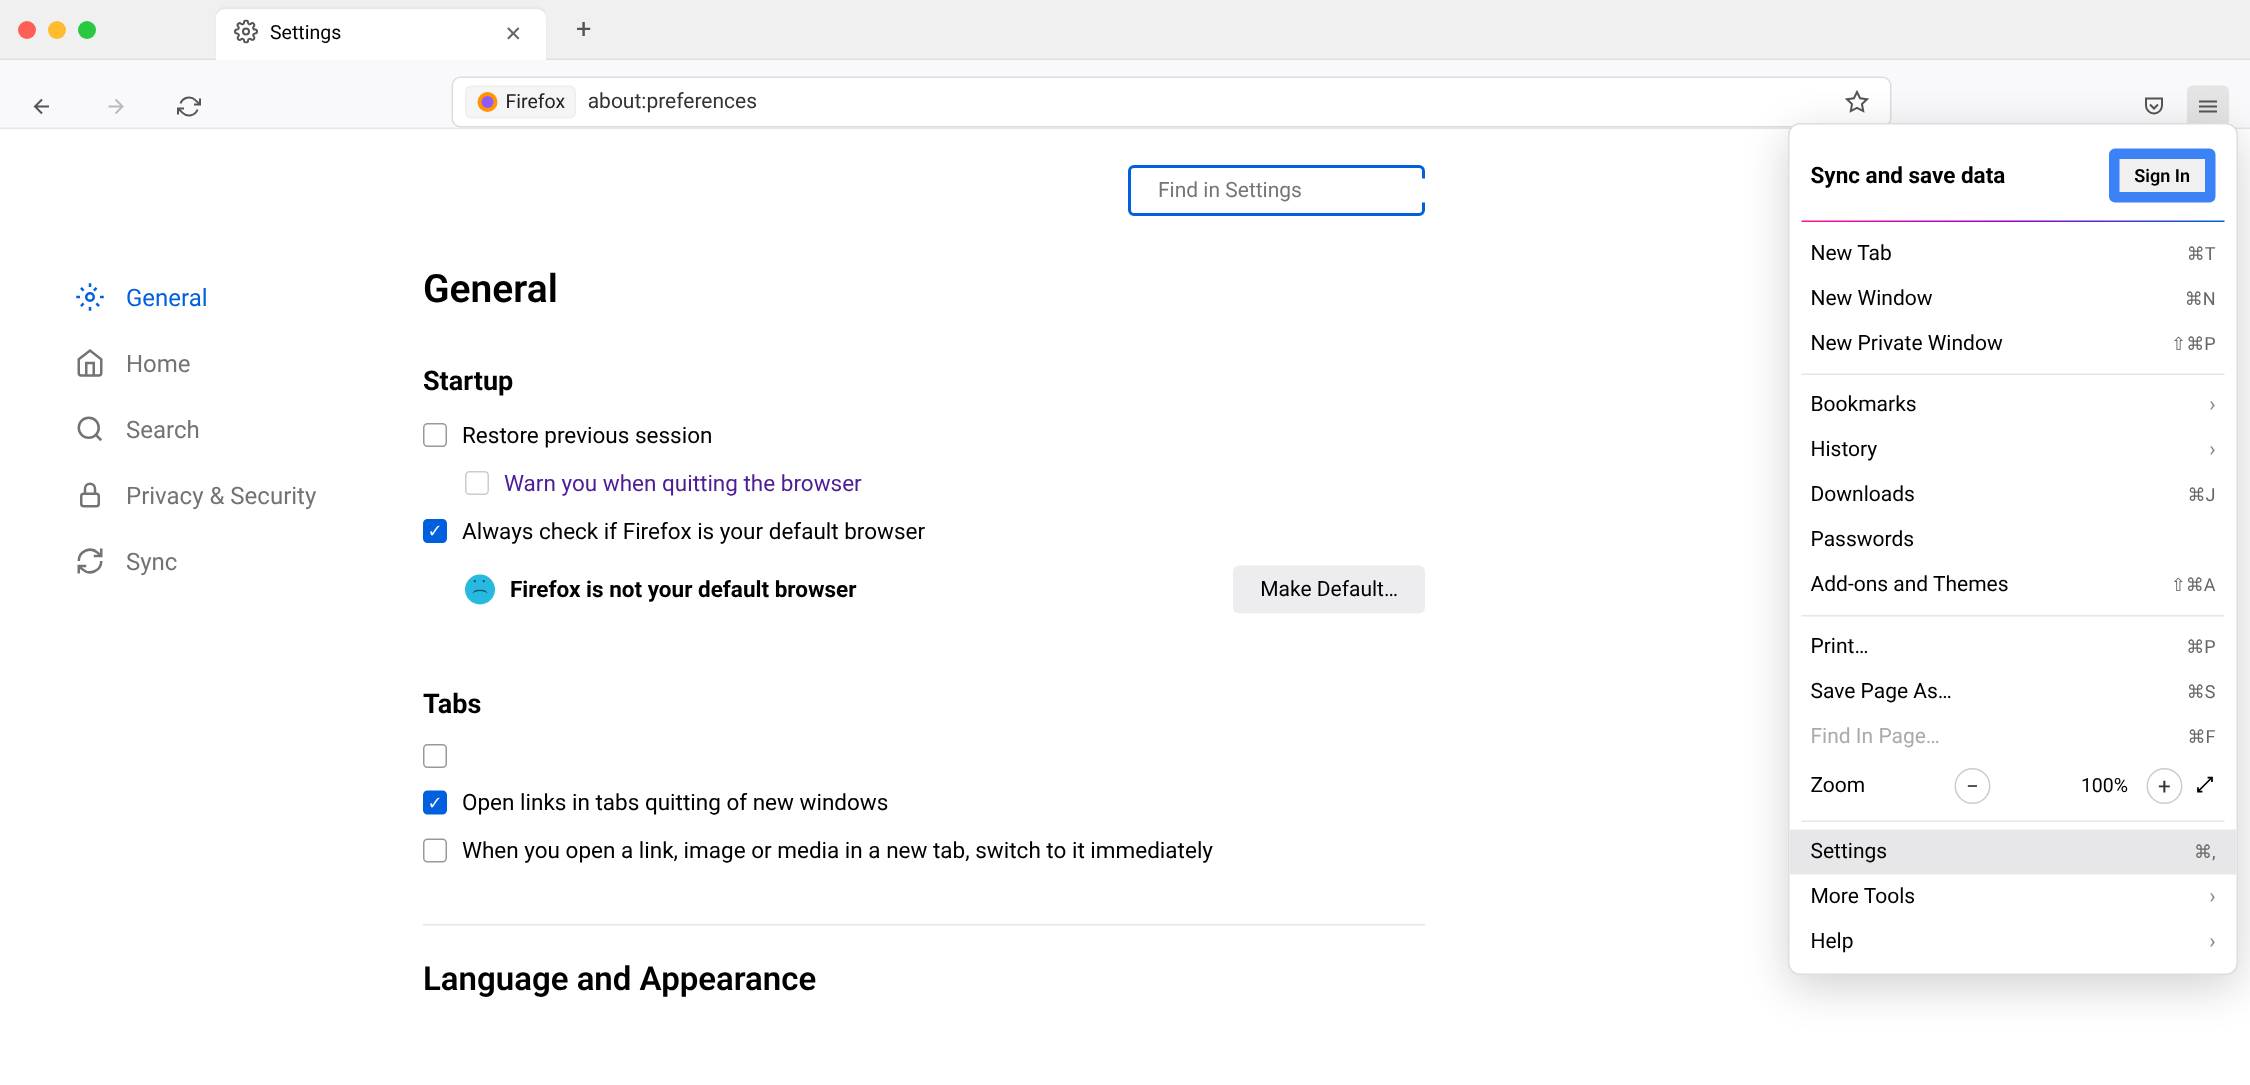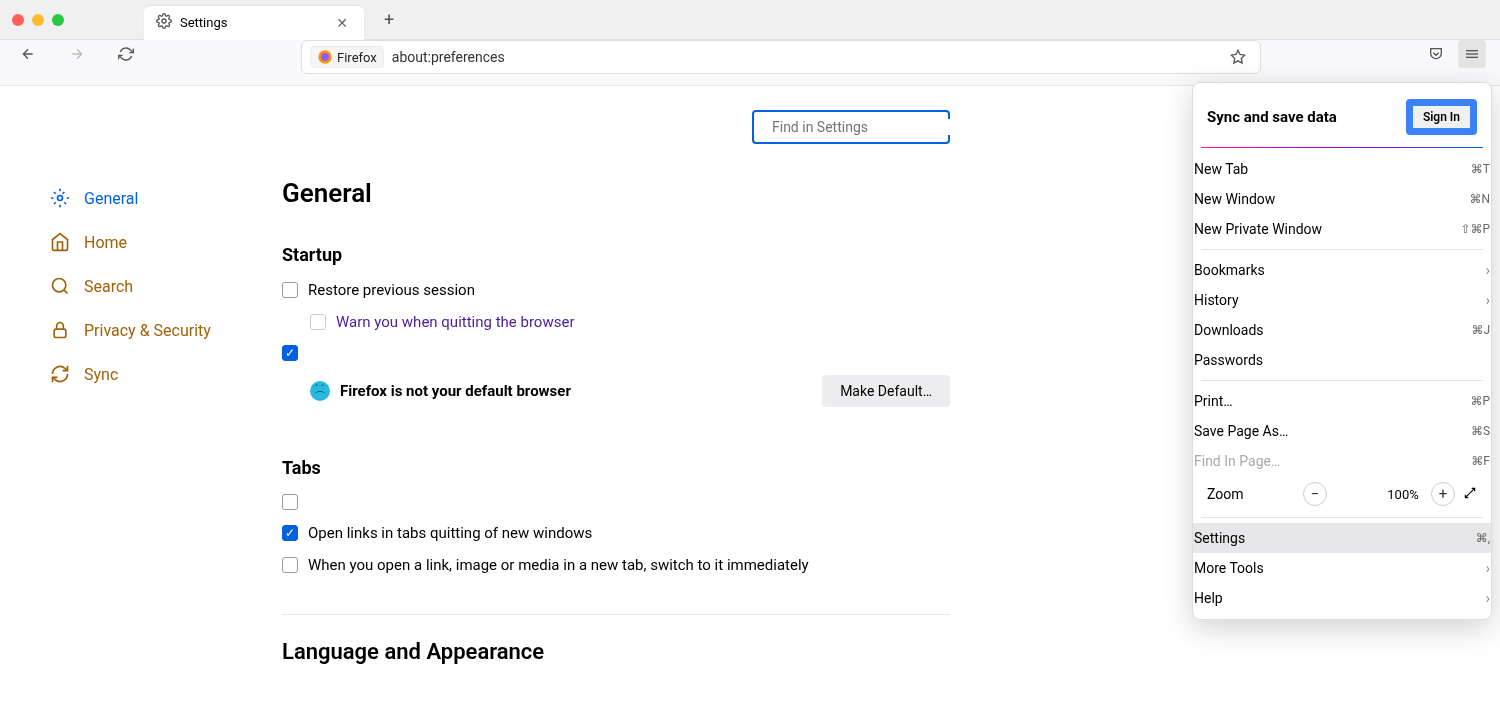--- a/index.html
+++ b/index.html
@@ -12,36 +12,36 @@
 .tl-red { background: #ff5f57; }
 .tl-yellow { background: #febc2e; }
 .tl-green { background: #28c840; }
 .tab { background: #fff; border-radius: 6px 6px 0 0; height: 34px; margin-top: 6px; padding: 0 12px; display: flex; align-items: center; gap: 8px; min-width: 220px; box-shadow: 0 -1px 2px rgba(0,0,0,0.05); }
 .tab-icon svg { width: 16px; height: 16px; }
 .tab-title { font-size: 13px; flex: 1; }
 .tab-close { color: #666; font-size: 14px; cursor: pointer; padding: 2px 4px; }
 .new-tab { margin-left: 12px; color: #555; font-size: 18px; cursor: pointer; padding: 4px 8px; }
 
 
-.toolbar { height: 46px; background: #f9f9fb; display: flex; align-items: flex-start; padding: 0 14px; border-bottom: 1px solid #e5e5e5; gap: 21px; }
+.toolbar { height: 46px; background: #f9f9fb; display: flex; align-items: flex-end; padding: 0 14px; border-bottom: 1px solid #e5e5e5; gap: 21px; }
 .tb-icon { width: 28px; height: 28px; display: flex; align-items: center; justify-content: center; border-radius: 4px; cursor: pointer; color: #555; }
 .tb-icon svg { width: 16px; height: 16px; }
 .nav-disabled { color: #bbb; }
 .urlbar { flex: 1; margin: 0 140px 0 140px; background: #fff; border: 1px solid #ddd; border-radius: 6px; height: 34px; display: flex; align-items: center; padding: 0 8px; gap: 8px; }
 .urlbar-shield { display: flex; align-items: center; gap: 4px; padding: 2px 6px; background: #f5f5f5; border-radius: 4px; border: 1px solid #eee; }
 .urlbar-shield svg { width: 16px; height: 16px; }
 .urlbar-shield-text { font-size: 13px; color: #222; }
 .url-text { font-size: 14px; color: #333; flex: 1; }
 .tb-right { display: flex; gap: 8px; align-items: center; }
 .hamburger-active { background: #e4e4e4; }
 
 
 .content { display: flex; height: calc(100% - 86px); }
 .sidebar { width: 270px; padding: 90px 20px 0 44px; }
-.sidebar-item { display: flex; align-items: center; gap: 14px; padding: 12px 6px; font-size: 16px; color: #a16207; cursor: pointer; border-radius: 4px; }
+.sidebar-item { display: flex; align-items: center; gap: 14px; padding: 12px 6px; font-size: 16px; color: #737373; cursor: pointer; border-radius: 4px; }
 .sidebar-item.active { color: #0060df; }
 .sidebar-item svg { width: 20px; height: 20px; flex-shrink: 0; }
 
 .main { flex: 1; padding: 24px 60px 0 12px; max-width: 740px; }
 .search-row { display: flex; justify-content: flex-end; margin-bottom: 34px; }
 .search-box { width: 198px; border: 2px solid #0060df; border-radius: 4px; height: 34px; display: flex; align-items: center; padding: 0 10px; gap: 8px; }
 .search-box svg { width: 14px; height: 14px; color: #666; }
 .search-box input { border: none; outline: none; font-size: 14px; flex: 1; }
 h1 { font-size: 26px; font-weight: 600; margin-bottom: 36px; }
 h2 { font-size: 18px; font-weight: 700; margin-bottom: 16px; margin-top: 8px; }
@@ -59,21 +59,21 @@
 .make-default-btn { background: #ededf0; border: none; padding: 8px 18px; font-size: 14px; border-radius: 4px; cursor: pointer; margin-left: auto; }
 .section-divider { border-top:1px solid #e5e5e5; margin-top:40px; padding-top:24px;}
 .section-title-large { font-size: 22px; font-weight: 600; }
 
 
 .menu-panel { position: absolute; top: 82px; right: 8px; width: 300px; background: #fff; border: 1px solid #ddd; border-radius: 8px; box-shadow: 0 8px 30px rgba(0,0,0,0.18); padding: 6px 0; }
 .menu-header { display: flex; align-items: center; padding: 10px 14px 12px; }
 .menu-header-title { font-size: 15px; font-weight: 700; flex: 1; }
 .sign-in-btn { background: #f0f0f0; border: 7px solid #3b82f6; border-radius: 4px; padding: 4px 10px; font-size: 12px; font-weight: 600; cursor: pointer; }
 .menu-divider-grad { height: 1px; background: linear-gradient(90deg, #ff1493, #9400d3, #0060df); margin: 0 8px 6px; }
-.menu-item { display: flex; align-items: center; padding: 7px 1px; font-size: 14px; cursor: pointer; }
+.menu-item { display: flex; align-items: center; padding: 7px 14px; font-size: 14px; cursor: pointer; }
 .menu-item.highlighted { background: #e7e7e9; }
 .menu-item-label { flex: 1; }
 .menu-item-shortcut { color: #666; font-size: 12px; }
 .menu-item-chevron { color: #888; }
 .menu-sep { height: 1px; background: #e5e5e5; margin: 5px 8px; }
 .menu-disabled { color: #aaa; }
 .zoom-row { display: flex; align-items: center; padding: 6px 14px; gap: 8px; }
 .zoom-label { flex:1; font-size:14px; }
 .zoom-btn { width:24px; height:24px; border:1px solid #ccc; border-radius:50%; background:#fff; display:flex; align-items:center; justify-content:center; font-size:15px; cursor:pointer; color:#333; }
 .zoom-value { font-size: 13px; min-width: 40px; text-align:center;margin-left:48px; }
@@ -207,20 +207,21 @@
     <div class="checkbox-row">
       <span class="cb"></span>
       <span>Restore previous session</span>
     </div>
     <div class="checkbox-row indent">
       <span class="cb disabled"></span>
       <span>Warn you when quitting the browser</span>
     </div>
     <div class="checkbox-row">
       <span class="cb checked"></span>
+      <span>Always check if Firefox is your default browser</span>
     </div>
     <div class="default-row">
       <span class="sad-face"></span>
       <span class="default-text">Firefox is not your default browser</span>
       <button class="make-default-btn">Make Default…</button>
     </div>
 
     <h2>Tabs</h2>
     <div class="checkbox-row">
       <span class="cb"></span>
@@ -267,20 +268,24 @@
   <div class="menu-item">
       <span class="menu-item-label">History</span>
       <span class="menu-item-chevron">›</span>
     </div>
   <div class="menu-item">
       <span class="menu-item-label">Downloads</span>
       <span class="menu-item-shortcut">⌘J</span>
     </div>
   <div class="menu-item">
       <span class="menu-item-label">Passwords</span>
+    </div>
+  <div class="menu-item">
+      <span class="menu-item-label">Add-ons and Themes</span>
+      <span class="menu-item-shortcut">⇧⌘A</span>
     </div>
   <div class="menu-sep"></div>
   <div class="menu-item">
       <span class="menu-item-label">Print…</span>
       <span class="menu-item-shortcut">⌘P</span>
     </div>
   <div class="menu-item">
       <span class="menu-item-label">Save Page As…</span>
       <span class="menu-item-shortcut">⌘S</span>
     </div>

